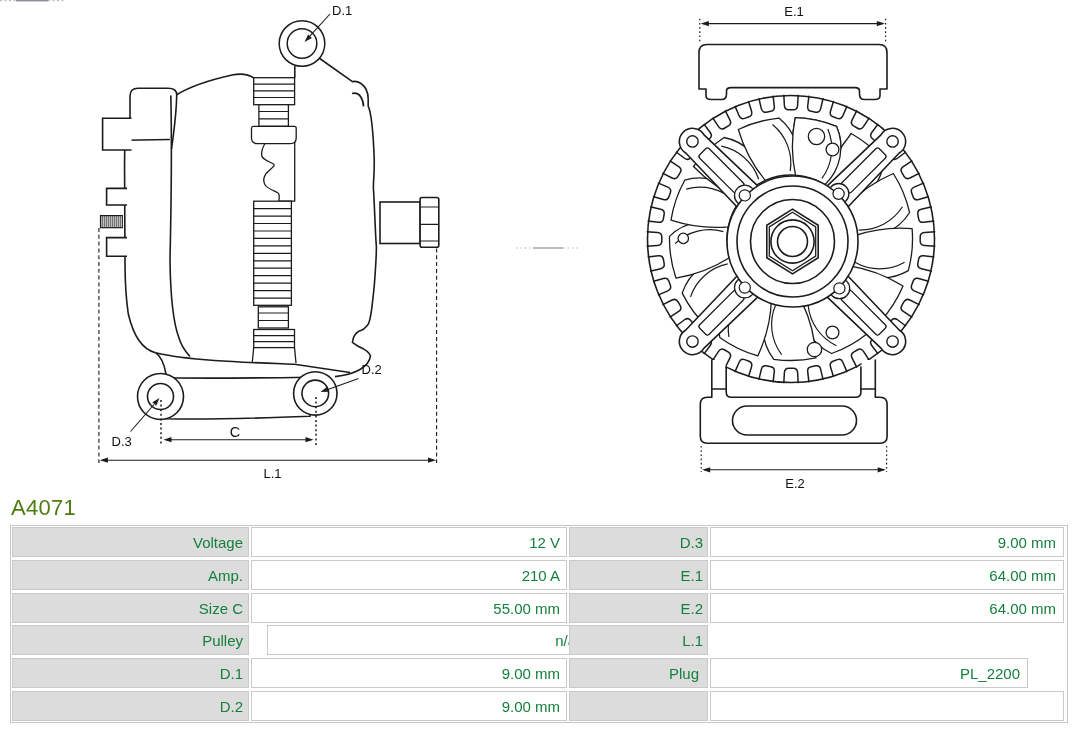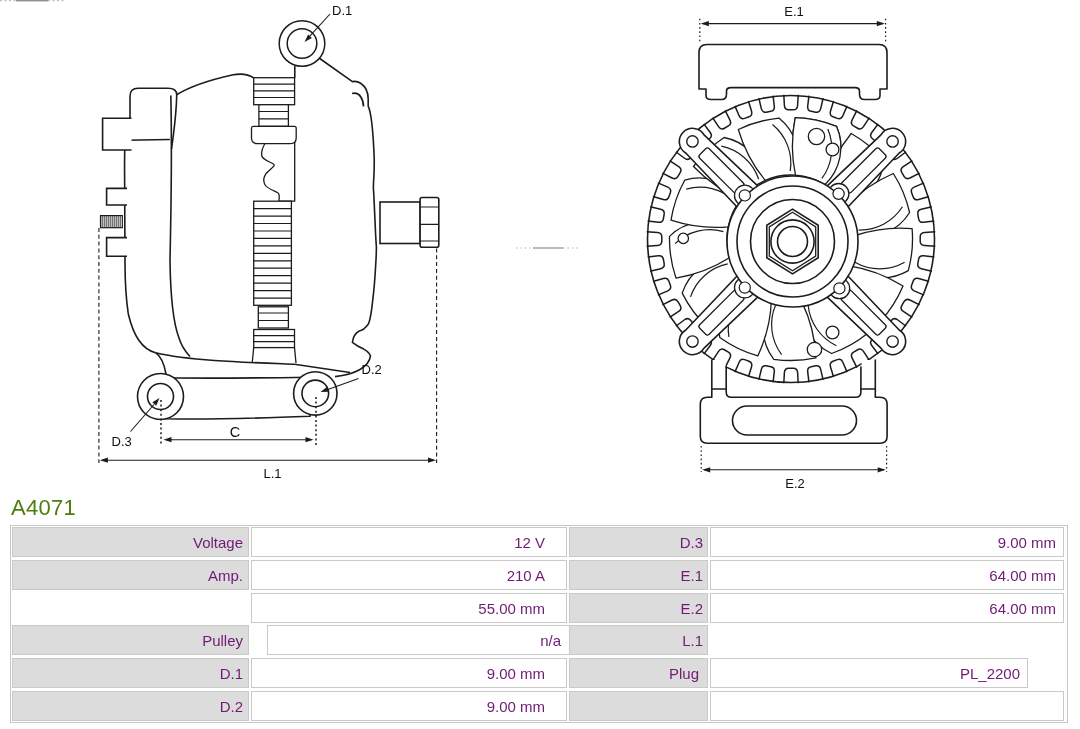--- a/index.html
+++ b/index.html
@@ -4,24 +4,24 @@
 <style>
   html,body { margin:0; padding:0; background:#fff; width:1080px; height:729px;
               font-family:"Liberation Sans", sans-serif; overflow:hidden; }
   #page { position:relative; width:1080px; height:729px;border-radius:13px; }
   svg text { font-family:"Liberation Sans", sans-serif; }
   #title { position:absolute; left:11px; top:495px; font-size:22px; letter-spacing:0.3px; color:#4d7c0f; }
   #tbl { position:absolute; left:10px; top:525px; width:1056px; height:196px;
          border:1px solid #c7c7c7; background:#fff; }
   .row { position:absolute; left:0; height:30px; width:100%; }
   .c { position:absolute; top:0; height:30px; box-sizing:border-box;
-       border:1px solid #c9c9c9; font-size:15px; color:#701a75;
+       border:1px solid #c9c9c9; font-size:15px; color:#15803d;
        display:flex; align-items:center; justify-content:flex-end; }
   .lab { background:#dcdcdc; padding-right:5px; }
-  .val { background:#fff; padding-right:21px; }
+  .val { background:#fff; padding-right:6px; }
 </style>
 </head>
 <body>
 <div id="page">
   <svg width="1080" height="500" viewBox="0 0 1080 500">
 <path d="M155.5,352.7 C141,349 132.5,332 128.3,314 C125.5,295 125,275 125,263 L124.6,175 Q124.4,152 125.2,140.2 L130,140.2 L130,96.3 Q130,88.3 138,88.3 L168,88.3 Q176.7,88.3 176.7,94.7 C190,86.5 212,79.5 232,75 C241,73.2 248.5,74.3 253.7,77.9" fill="none" stroke="#1c1c1c" stroke-width="1.6" stroke-linejoin="round"></path>
 <path d="M125.2,140.2 L169.8,139.5" fill="none" stroke="#1c1c1c" stroke-width="1.6"></path>
 <path d="M294.8,77.7 L294.8,65.8" fill="none" stroke="#1c1c1c" stroke-width="1.6"></path>
 <path d="M318.3,57.5 L352.4,81.6 Q357,80.8 361,83.5 Q368.2,88.5 368.2,99 L368.2,106.1 C371.5,113 373.5,140 374.2,158 C374.6,176 372.9,183 373.5,190 C374.5,204 375.2,232 376.4,247.3 C376.2,262 375.6,264 375.4,270 C374.5,285 373.6,293 372.8,299.3 C371.5,312 370.5,320 368.2,324.2 Q364,330 359.2,331 Q353.5,334 352.4,342.3 Q357,346 363.7,349.1 Q369.5,352.5 370.5,355.9 C369.8,361 366,366 360,369.5 C353.5,373.2 344,375.6 335,376.6" fill="none" stroke="#1c1c1c" stroke-width="1.6" stroke-linejoin="round"></path>
 <path d="M155.5,352.7 C190,361 250,362.5 294.5,364.2 L350,372.5" fill="none" stroke="#1c1c1c" stroke-width="1.6"></path>
@@ -287,20 +287,21 @@
         <div class="c lab" style="left:558px;width:139px;padding-right:4px">D.3</div>
         <div class="c val" style="left:699px;width:354px;padding-right:7px">9.00 mm</div>
       </div>
 <div class="row" style="top:34px">
         <div class="c lab" style="left:1px;width:237px">Amp.</div>
         <div class="c val" style="left:240px;width:316px">210 A</div>
         <div class="c lab" style="left:558px;width:139px;padding-right:4px">E.1</div>
         <div class="c val" style="left:699px;width:354px;padding-right:7px">64.00 mm</div>
       </div>
 <div class="row" style="top:67px">
+        <div class="c lab" style="left:1px;width:237px">Size C</div>
         <div class="c val" style="left:240px;width:316px">55.00 mm</div>
         <div class="c lab" style="left:558px;width:139px;padding-right:4px">E.2</div>
         <div class="c val" style="left:699px;width:354px;padding-right:7px">64.00 mm</div>
       </div>
 <div class="row" style="top:99px">
         <div class="c lab" style="left:1px;width:237px">Pulley</div>
         <div class="c val" style="left:256px;width:316px">n/a</div>
         <div class="c lab" style="left:558px;width:139px;padding-right:4px">L.1</div>
       </div>
 <div class="row" style="top:132px">

